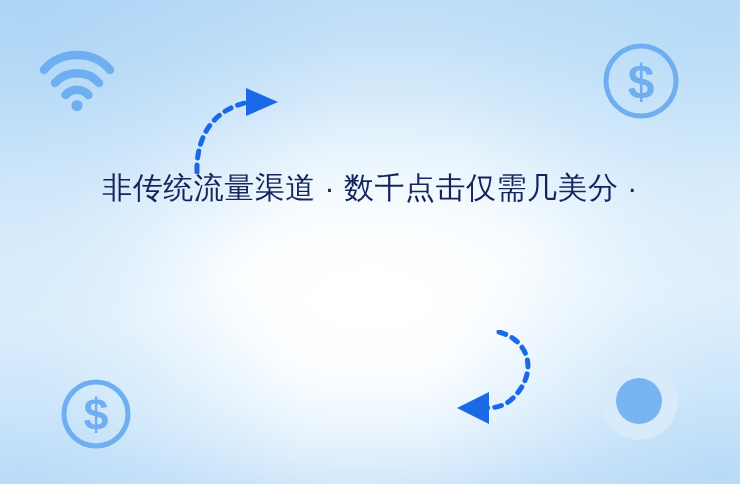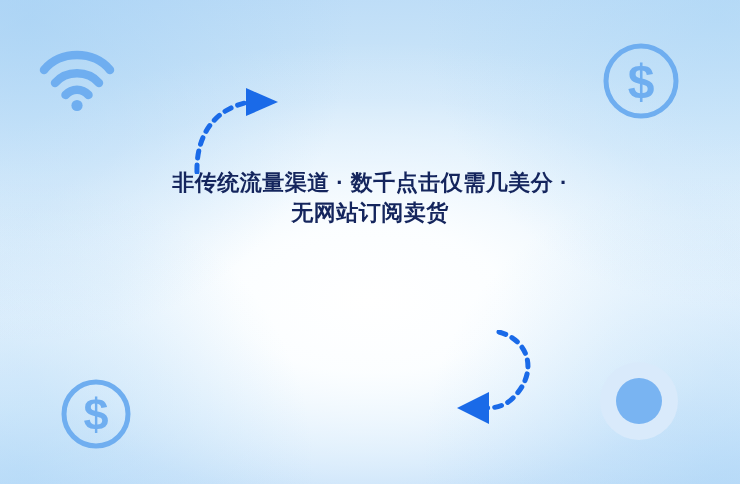--- a/index.html
+++ b/index.html
@@ -84,23 +84,23 @@
     -webkit-background-clip: text;
     background-clip: text;
     color: transparent;
     -webkit-text-fill-color: transparent;
     text-shadow: none;
   }
 
   .subtitle {
     margin: 16px auto 0;
     width: 620px;
-    font-size: 22px;
+    font-size: 30px;
     line-height: 1.36;
-    font-weight: 700;
+    font-weight: 400;
     color: #14255d;
     letter-spacing: 0.5px;
   }
   .subtitle .line { display: block; }
 </style>
 </head>
 <body>
 
 <div class="poster">
 
@@ -149,17 +149,16 @@
     <svg viewBox="0 0 86 86" width="86" height="86" aria-hidden="true">
       <circle cx="43" cy="43" r="39" fill="#d9eafb"></circle>
       <circle cx="43" cy="43" r="23" fill="#79b4f2"></circle>
     </svg>
   </div>
 
   <div class="headline-block">
 
     <div class="subtitle">
       <span class="line">非传统流量渠道 · 数千点击仅需几美分 ·</span>
-      <span class="line">无网站订阅卖货</span>
     </div>
   </div>
 
 </div>
 
 </body></html>

